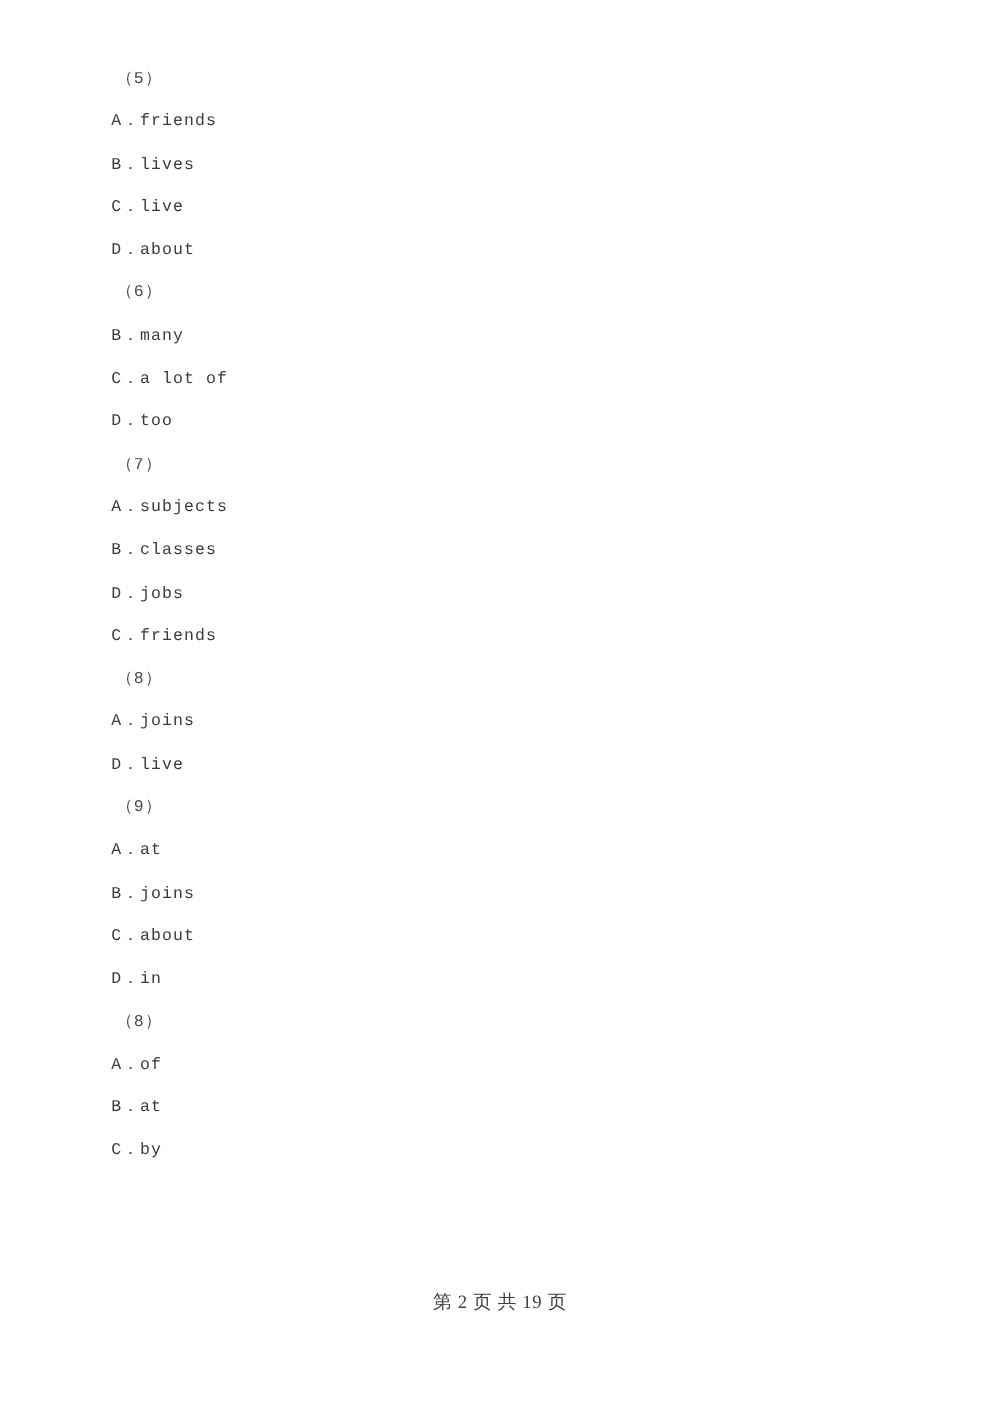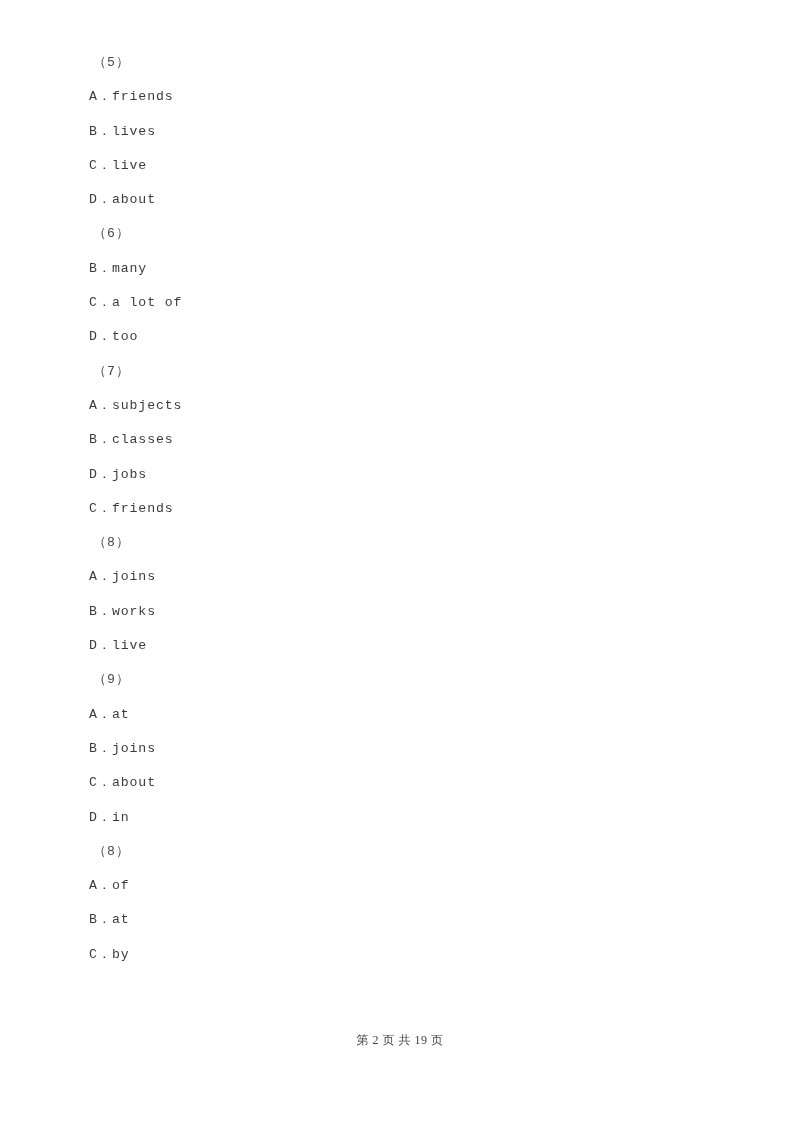--- a/index.html
+++ b/index.html
@@ -51,21 +51,21 @@
   .spacer-top {
     height: 46px;
   }
   .footer {
     position: absolute;
     left: 0;
     top: 1032px;
     width: 800px;
     text-align: center;
     font-family: "Liberation Serif", "DejaVu Serif", serif;
-    font-size: 12px;
+    font-size: 15px;
     color: #3f3f3f;
     white-space: pre;
     letter-spacing: 0.5px;
   }
 </style>
 </head>
 <body>
 
 <div class="page">
 
@@ -81,21 +81,20 @@
         <div class="line opt"><span class="opt-letter">B</span><span class="opt-sep">．</span><span class="opt-text">many</span></div>
         <div class="line opt"><span class="opt-letter">C</span><span class="opt-sep">．</span><span class="opt-text">a lot of</span></div>
         <div class="line opt"><span class="opt-letter">D</span><span class="opt-sep">．</span><span class="opt-text">too</span></div>
         <div class="line qnum">（7）</div>
         <div class="line opt"><span class="opt-letter">A</span><span class="opt-sep">．</span><span class="opt-text">subjects</span></div>
         <div class="line opt"><span class="opt-letter">B</span><span class="opt-sep">．</span><span class="opt-text">classes</span></div>
         <div class="line opt"><span class="opt-letter">D</span><span class="opt-sep">．</span><span class="opt-text">jobs</span></div>
         <div class="line opt"><span class="opt-letter">C</span><span class="opt-sep">．</span><span class="opt-text">friends</span></div>
         <div class="line qnum">（8）</div>
         <div class="line opt"><span class="opt-letter">A</span><span class="opt-sep">．</span><span class="opt-text">joins</span></div>
-        <div class="line opt"><span class="opt-letter">B</span><span class="opt-sep">．</span><span class="opt-text">works</span></div>
         <div class="line opt"><span class="opt-letter">D</span><span class="opt-sep">．</span><span class="opt-text">live</span></div>
         <div class="line qnum">（9）</div>
         <div class="line opt"><span class="opt-letter">A</span><span class="opt-sep">．</span><span class="opt-text">at</span></div>
         <div class="line opt"><span class="opt-letter">B</span><span class="opt-sep">．</span><span class="opt-text">joins</span></div>
         <div class="line opt"><span class="opt-letter">C</span><span class="opt-sep">．</span><span class="opt-text">about</span></div>
         <div class="line opt"><span class="opt-letter">D</span><span class="opt-sep">．</span><span class="opt-text">in</span></div>
         <div class="line qnum">（8）</div>
         <div class="line opt"><span class="opt-letter">A</span><span class="opt-sep">．</span><span class="opt-text">of</span></div>
         <div class="line opt"><span class="opt-letter">B</span><span class="opt-sep">．</span><span class="opt-text">at</span></div>
         <div class="line opt"><span class="opt-letter">C</span><span class="opt-sep">．</span><span class="opt-text">by</span></div>

